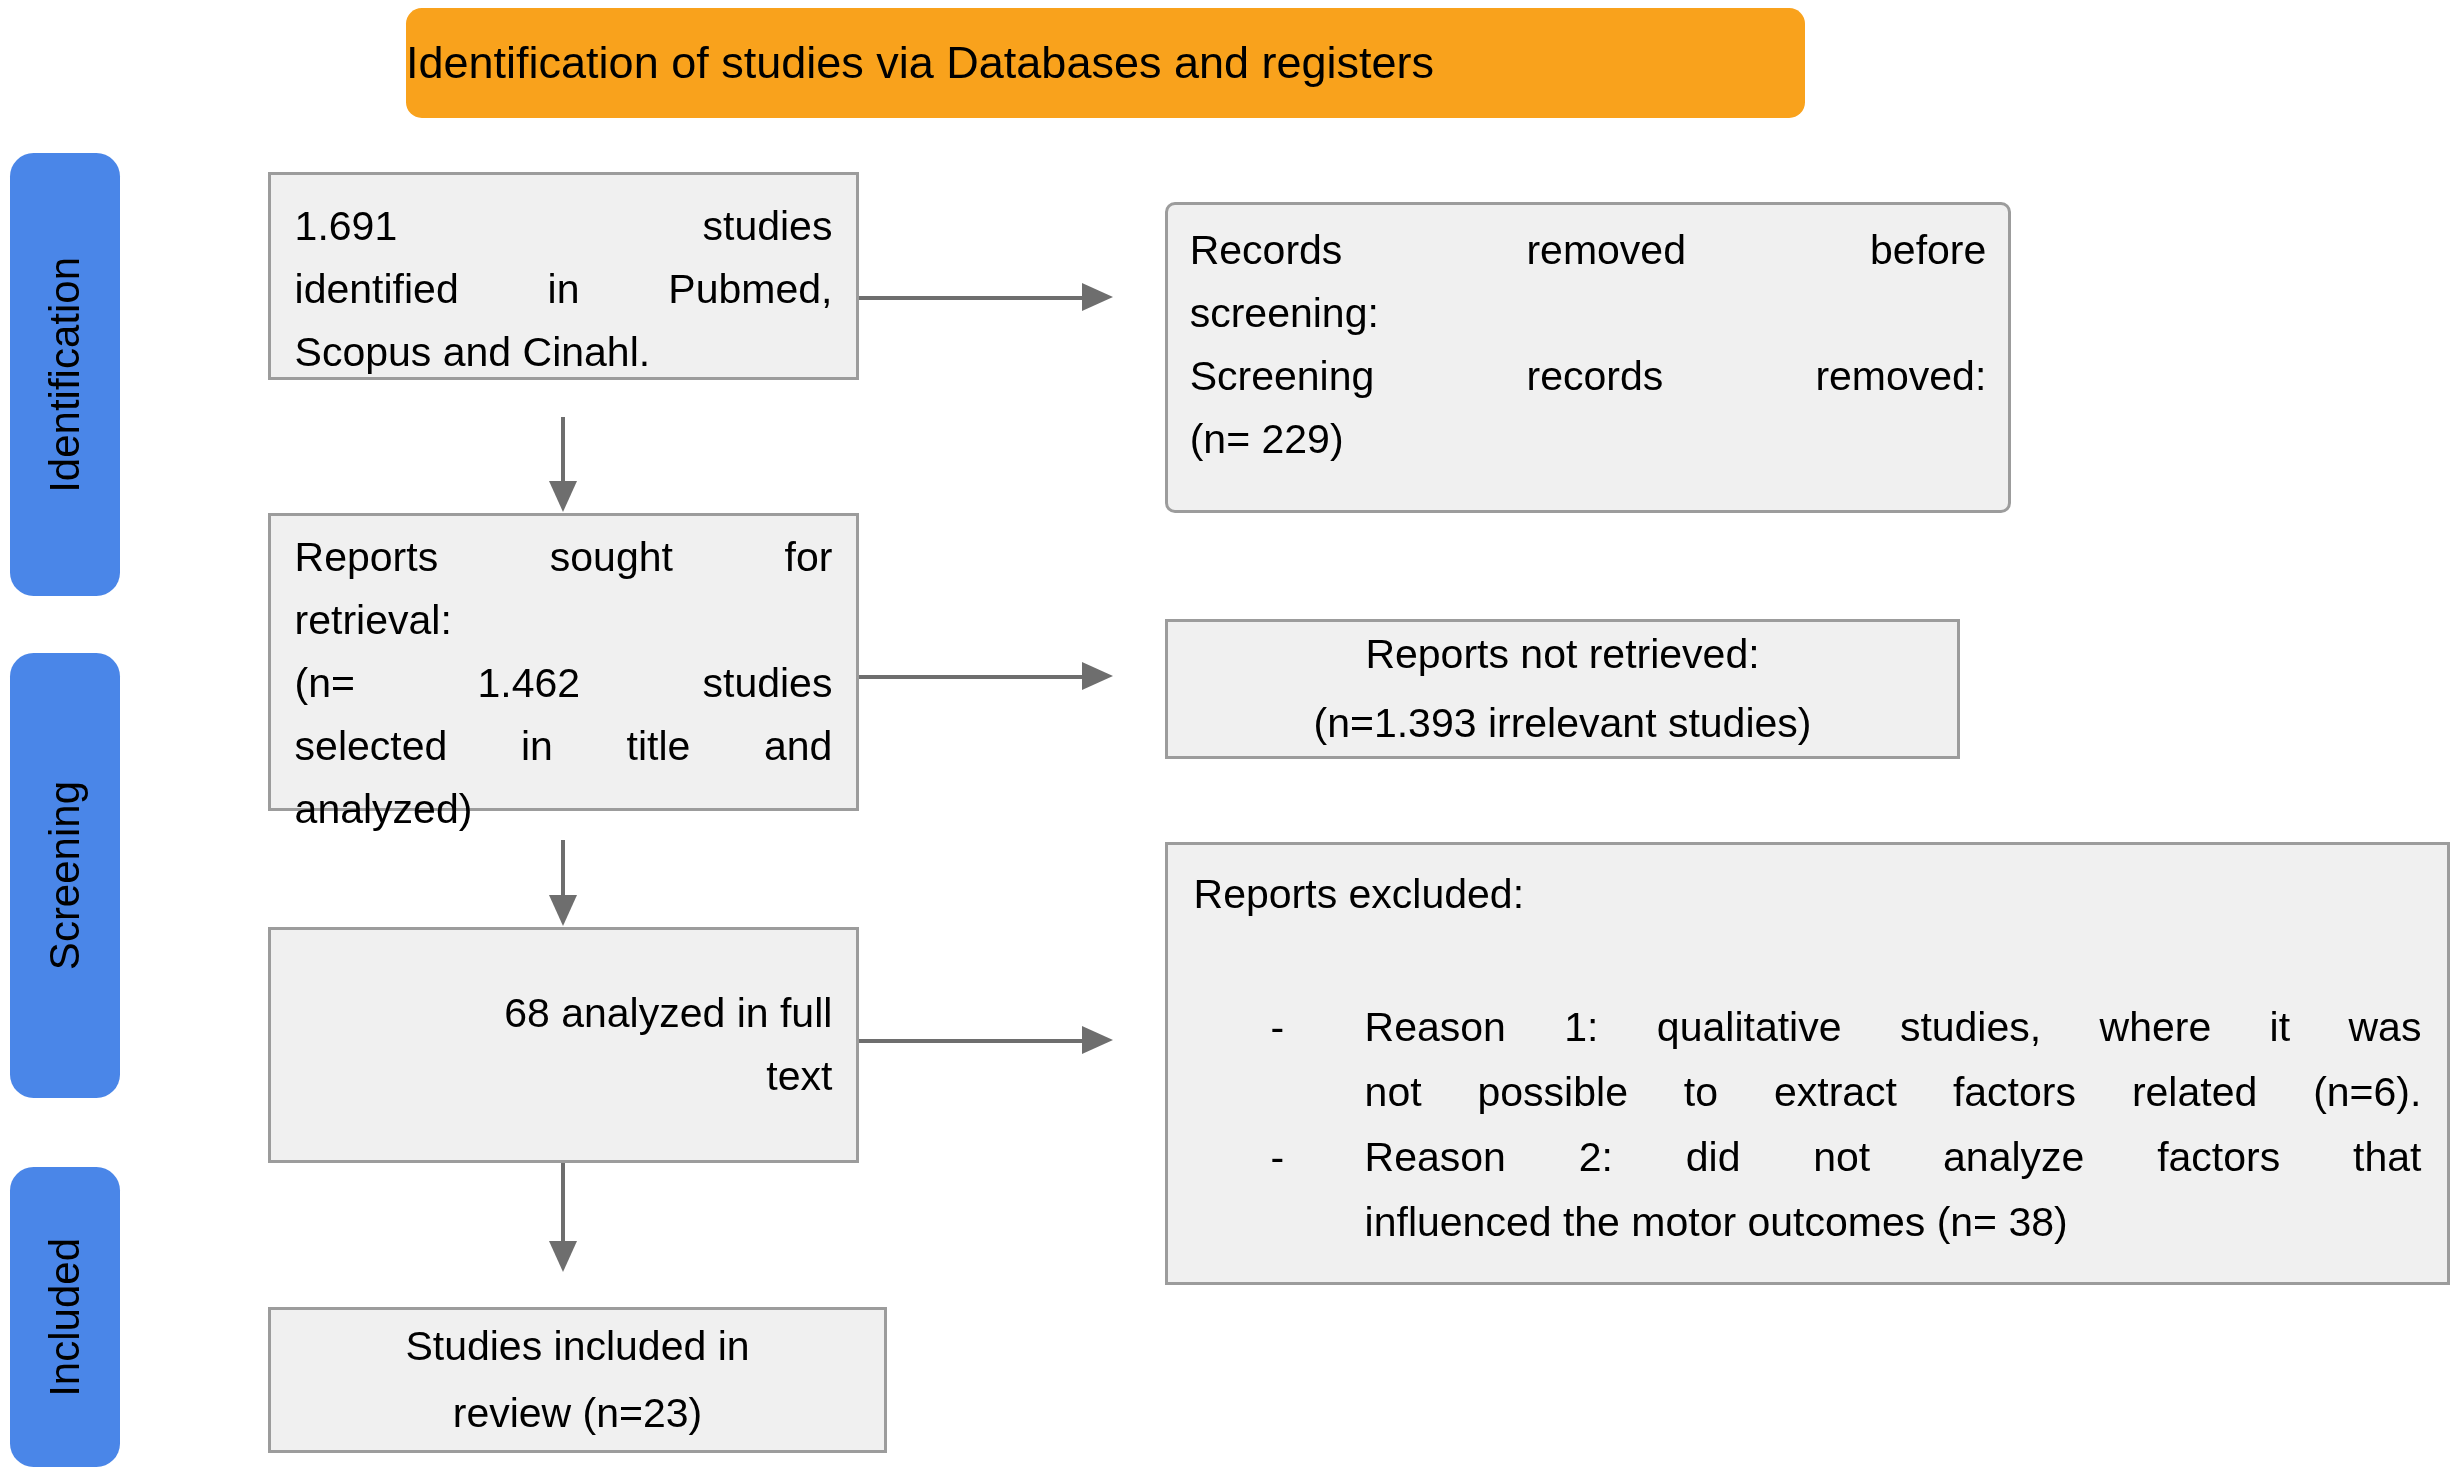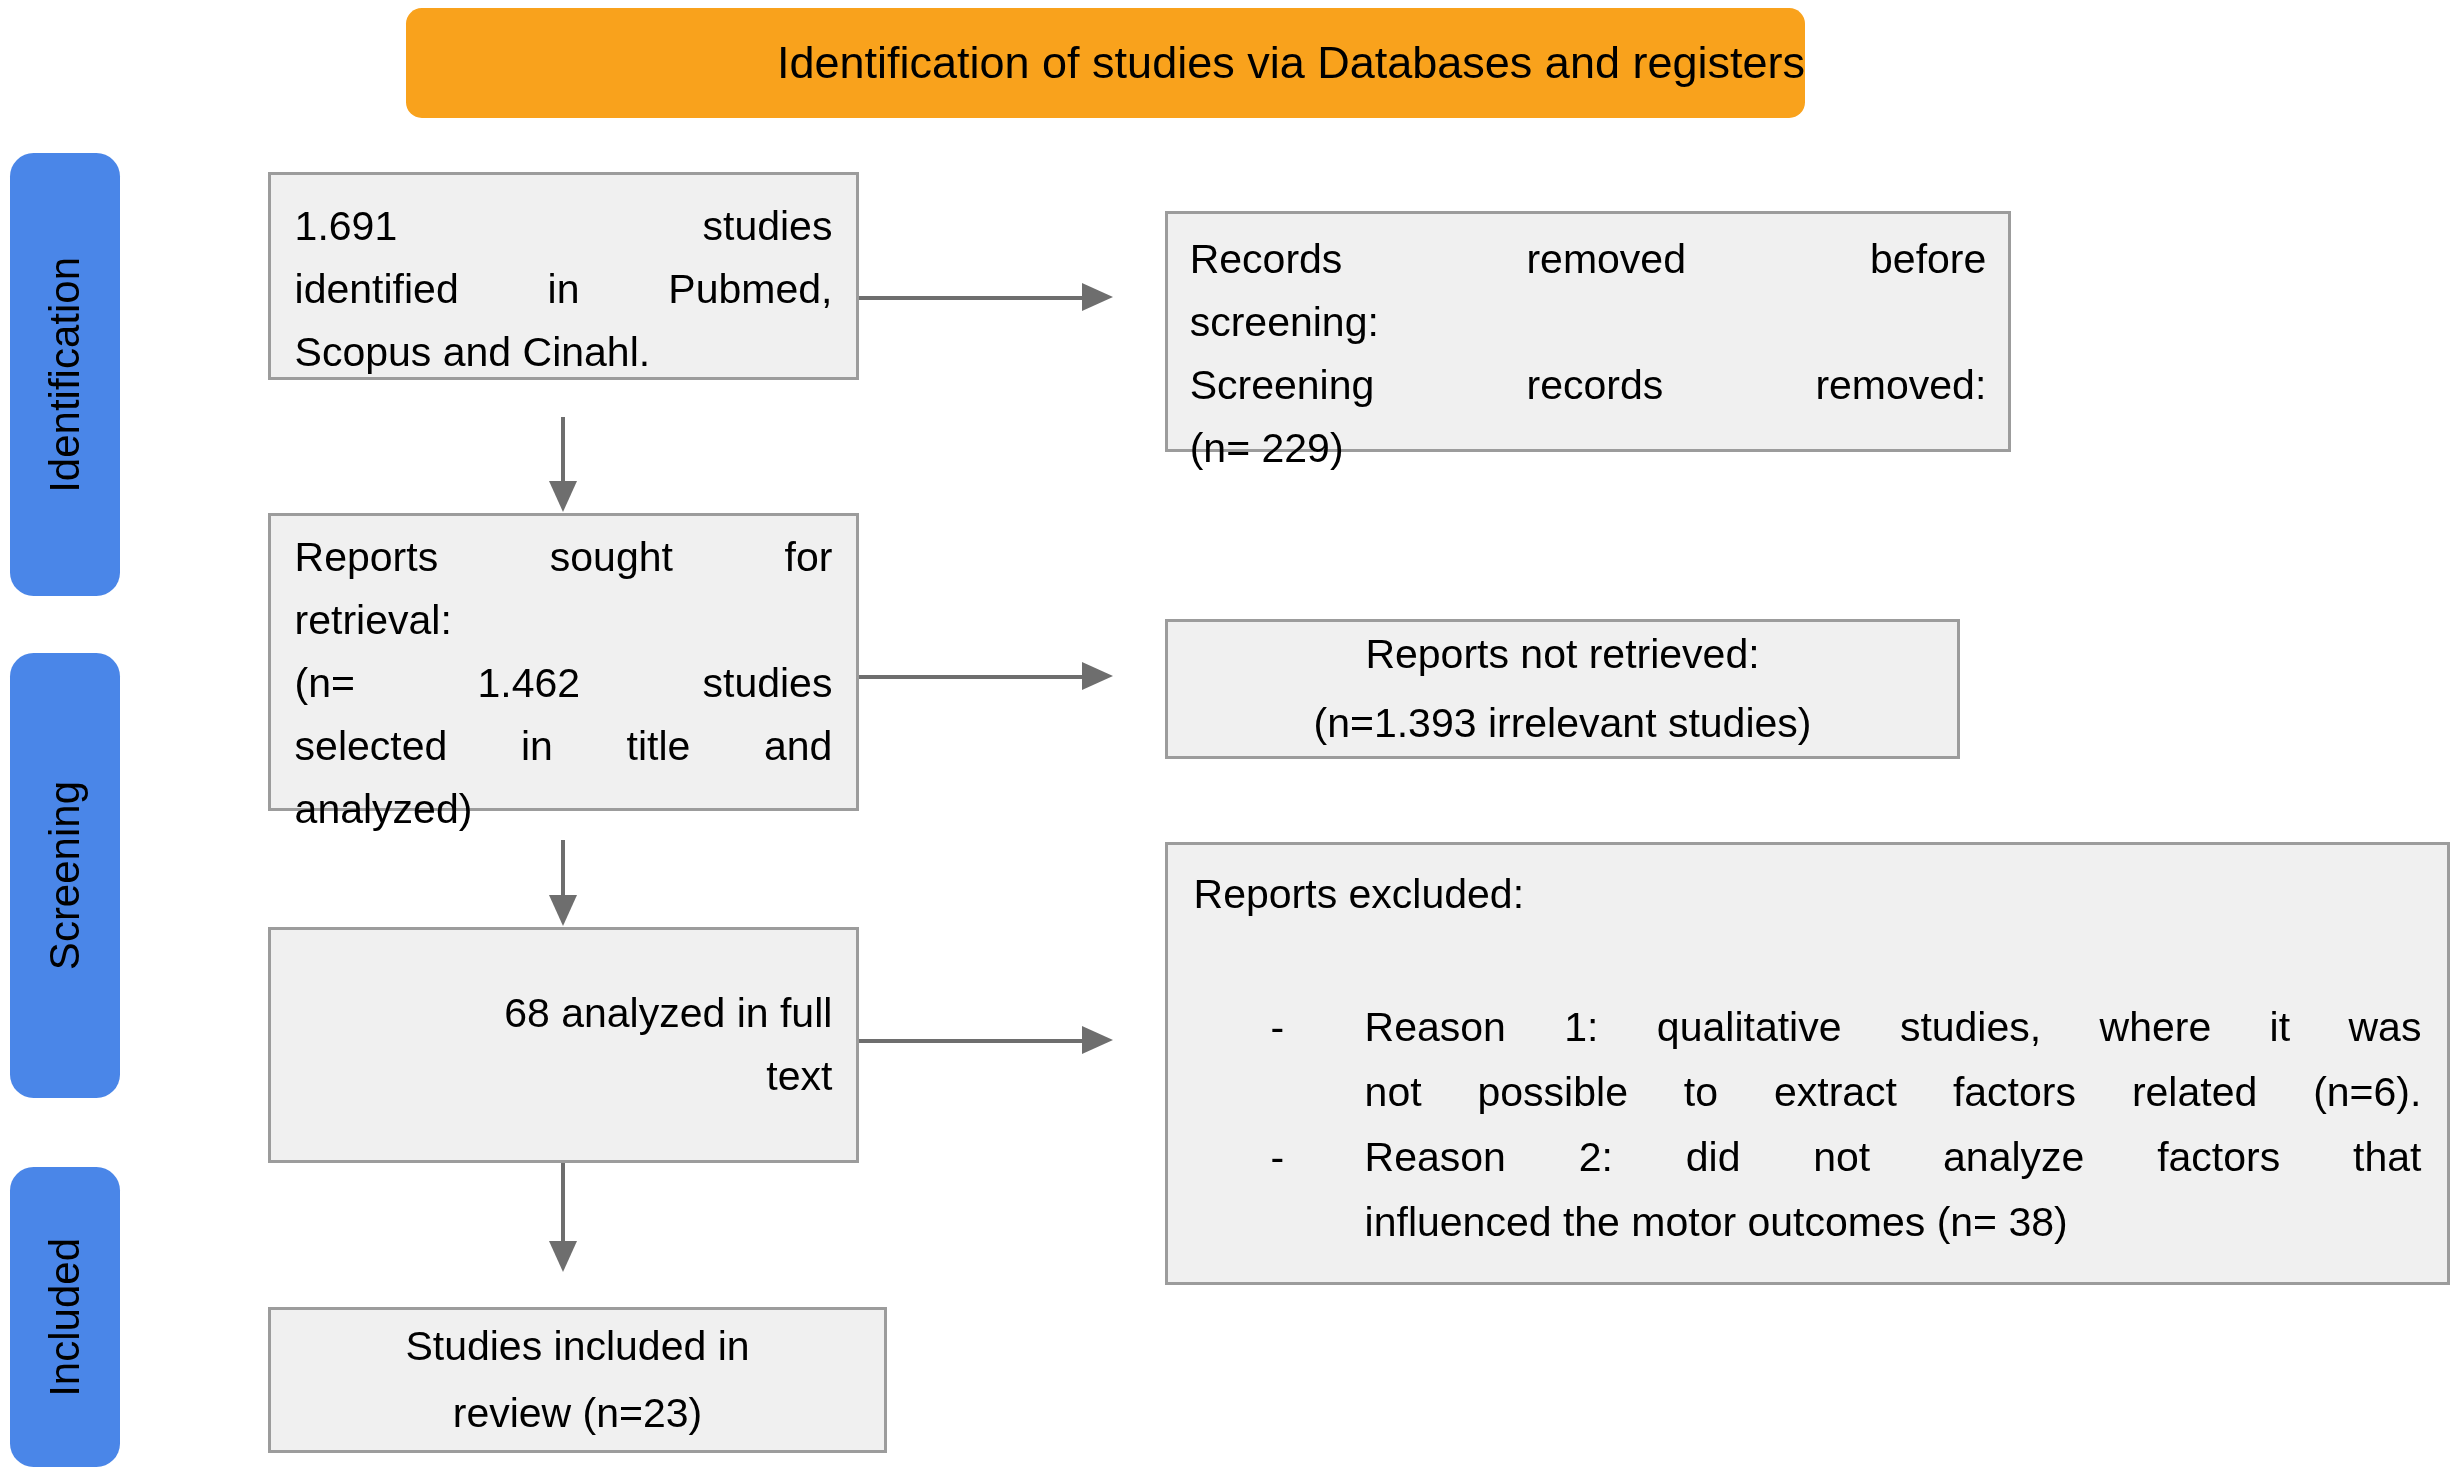--- a/index.html
+++ b/index.html
@@ -4,21 +4,21 @@
 <style>
   html,body{margin:0;padding:0;background:#ffffff;}
   .canvas{
     position:relative;width:2463px;height:1484px;background:#ffffff;
     font-family:"Liberation Sans",sans-serif;color:#000;overflow:hidden;
   }
   
   .hdr{
     position:absolute;left:406px;top:7.9px;width:1399px;height:110px;
     background:#F9A21C;border-radius:15.8px;
-    display:flex;align-items:center;justify-content:flex-end;
+    display:flex;align-items:center;justify-content:flex-start;
     font-size:45px;
   }
   
   .tab{
     position:absolute;left:9.9px;width:110px;background:#4A86E8;border-radius:23.6px;
     display:flex;align-items:center;justify-content:center;font-size:42px;
   }
   .tab .vtxt{writing-mode:vertical-rl;transform:rotate(180deg);white-space:nowrap;}
   
   .bx{
@@ -62,21 +62,21 @@
   <div class="tab" style="top:1167px;height:300px;">
     <span class="vtxt">Included</span>
   </div>
 
   <div class="bx" style="left:268px;top:172px;width:591px;height:208px;padding:19.7px 23.6px 0;">
     <div class="j">1.691 studies</div>
     <div class="j">identified in Pubmed,</div>
     <div>Scopus and Cinahl.</div>
   </div>
 
-  <div class="bx" style="left:1165px;top:211px;width:846px;height:241px;padding:13.8px 21.7px 0;">
+  <div class="bx" style="left:1165px;top:202px;width:846px;height:311px;padding:13.8px 21.7px 0;border-radius:10px;">
     <div class="j">Records removed before</div>
     <div>screening:</div>
     <div class="j">Screening records removed:</div>
     <div>(n= 229)</div>
   </div>
 
   <div class="bx" style="left:268px;top:513px;width:591px;height:298px;padding:9.9px 23.6px 0;">
     <div class="j">Reports sought for</div>
     <div>retrieval:</div>
     <div class="j">(n= 1.462 studies</div>

